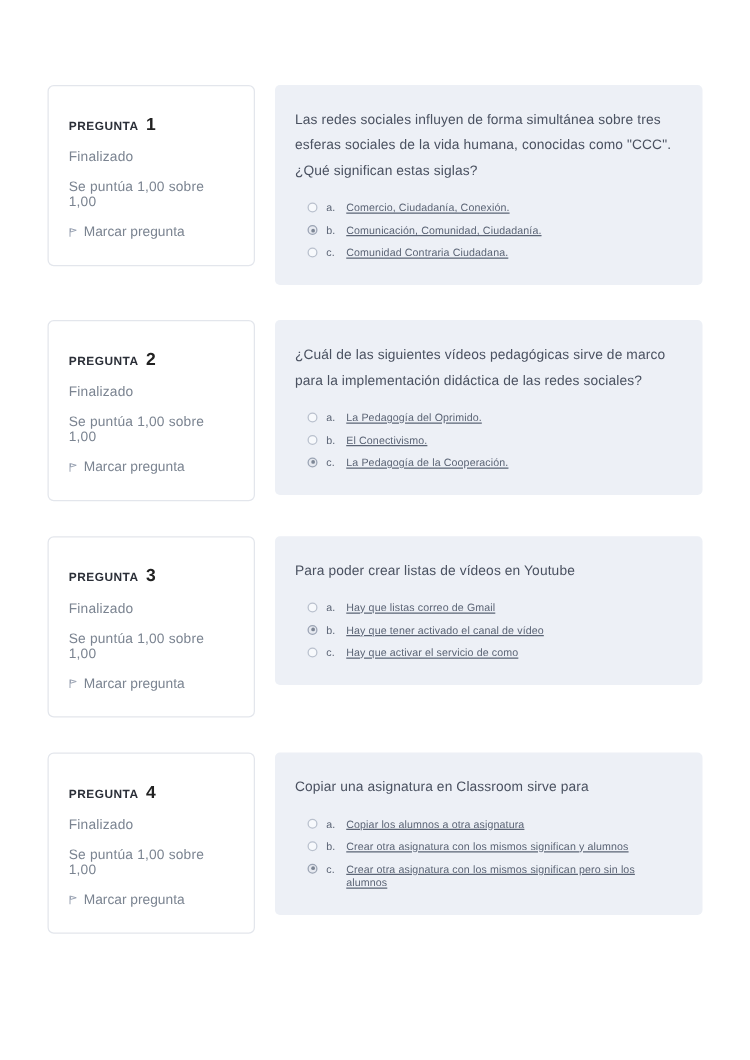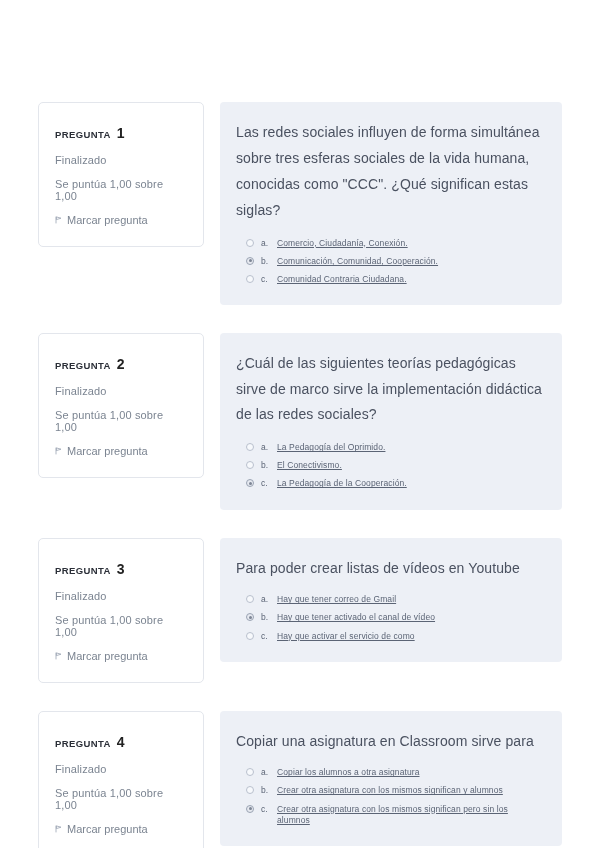--- a/index.html
+++ b/index.html
@@ -12,21 +12,21 @@
     height: 848px;
     font-family: "Liberation Sans", sans-serif;
     color: #3c4043;
     -webkit-font-smoothing: antialiased;
   }
   .page {
     position: relative;
     width: 600px;
     height: 848px;
     box-sizing: border-box;
-    padding: 102px 38px 0 38px;
+    padding: 68px 38px 0 38px;
   }
   .quiz-grid {
     display: flex;
     flex-direction: column;
     gap: 28px;
   }
   .q-row {
     display: flex;
     align-items: flex-start;
     gap: 16px;
@@ -84,21 +84,21 @@
 
   
   .q-panel {
     flex: 1;
     box-sizing: border-box;
     background: #edf0f6;
     border-radius: 4px;
     padding: 18px 20px 20px 16px;
   }
   .q-text {
-    font-size: 14px;
+    font-size: 11px;
     line-height: 1.85;
     color: #4a5160;
     margin: 0 0 13px 0;
     letter-spacing: 0.1px;
   }
   .answers {
     display: flex;
     flex-direction: column;
     gap: 7px;
     padding-left: 10px;
@@ -174,21 +174,21 @@
         <p class="q-text multi">Las redes sociales influyen de forma simultánea sobre tres esferas sociales de la vida humana, conocidas como "CCC". ¿Qué significan estas siglas?</p>
         <div class="answers">
           <div class="answer">
             <span class="radio"></span>
             <span class="opt-letter">a.</span>
             <span class="opt-text">Comercio, Ciudadanía, Conexión.</span>
           </div>
           <div class="answer">
             <span class="radio checked"></span>
             <span class="opt-letter">b.</span>
-            <span class="opt-text">Comunicación, Comunidad, Cooperación.</span>
+            <span class="opt-text">Comunicación, Comunidad, Ciudadanía.</span>
           </div>
           <div class="answer">
             <span class="radio"></span>
             <span class="opt-letter">c.</span>
             <span class="opt-text">Comunidad Contraria Ciudadana.</span>
           </div>
         </div>
       </div>
     </div>
 
@@ -204,21 +204,21 @@
           <span class="flag-icon">
             <svg width="7" height="8" viewBox="0 0 7 8">
                 <path d="M1 0.6 V7.4" stroke="#9aa3b3" stroke-width="0.8"></path>
                 <path d="M1.4 0.9 L6 2.2 L1.4 3.6 Z" fill="none" stroke="#9aa3b3" stroke-width="0.8"></path>
               </svg>
           </span>
           <span>Marcar pregunta</span>
         </div>
       </div>
       <div class="q-panel">
-        <p class="q-text multi">¿Cuál de las siguientes teorías pedagógicas sirve de marco sirve la implementación didáctica de las redes sociales?</p>
+        <p class="q-text multi">¿Cuál de las siguientes vídeos pedagógicas sirve de marco para la implementación didáctica de las redes sociales?</p>
         <div class="answers">
           <div class="answer">
             <span class="radio"></span>
             <span class="opt-letter">a.</span>
             <span class="opt-text">La Pedagogía del Oprimido.</span>
           </div>
           <div class="answer">
             <span class="radio"></span>
             <span class="opt-letter">b.</span>
             <span class="opt-text">El Conectivismo.</span>
@@ -249,21 +249,21 @@
           </span>
           <span>Marcar pregunta</span>
         </div>
       </div>
       <div class="q-panel">
         <p class="q-text">Para poder crear listas de vídeos en Youtube</p>
         <div class="answers">
           <div class="answer">
             <span class="radio"></span>
             <span class="opt-letter">a.</span>
-            <span class="opt-text">Hay que tener correo de Gmail</span>
+            <span class="opt-text">Hay que listas correo de Gmail</span>
           </div>
           <div class="answer">
             <span class="radio checked"></span>
             <span class="opt-letter">b.</span>
             <span class="opt-text">Hay que tener activado el canal de vídeo</span>
           </div>
           <div class="answer">
             <span class="radio"></span>
             <span class="opt-letter">c.</span>
             <span class="opt-text">Hay que activar el servicio de como</span>

